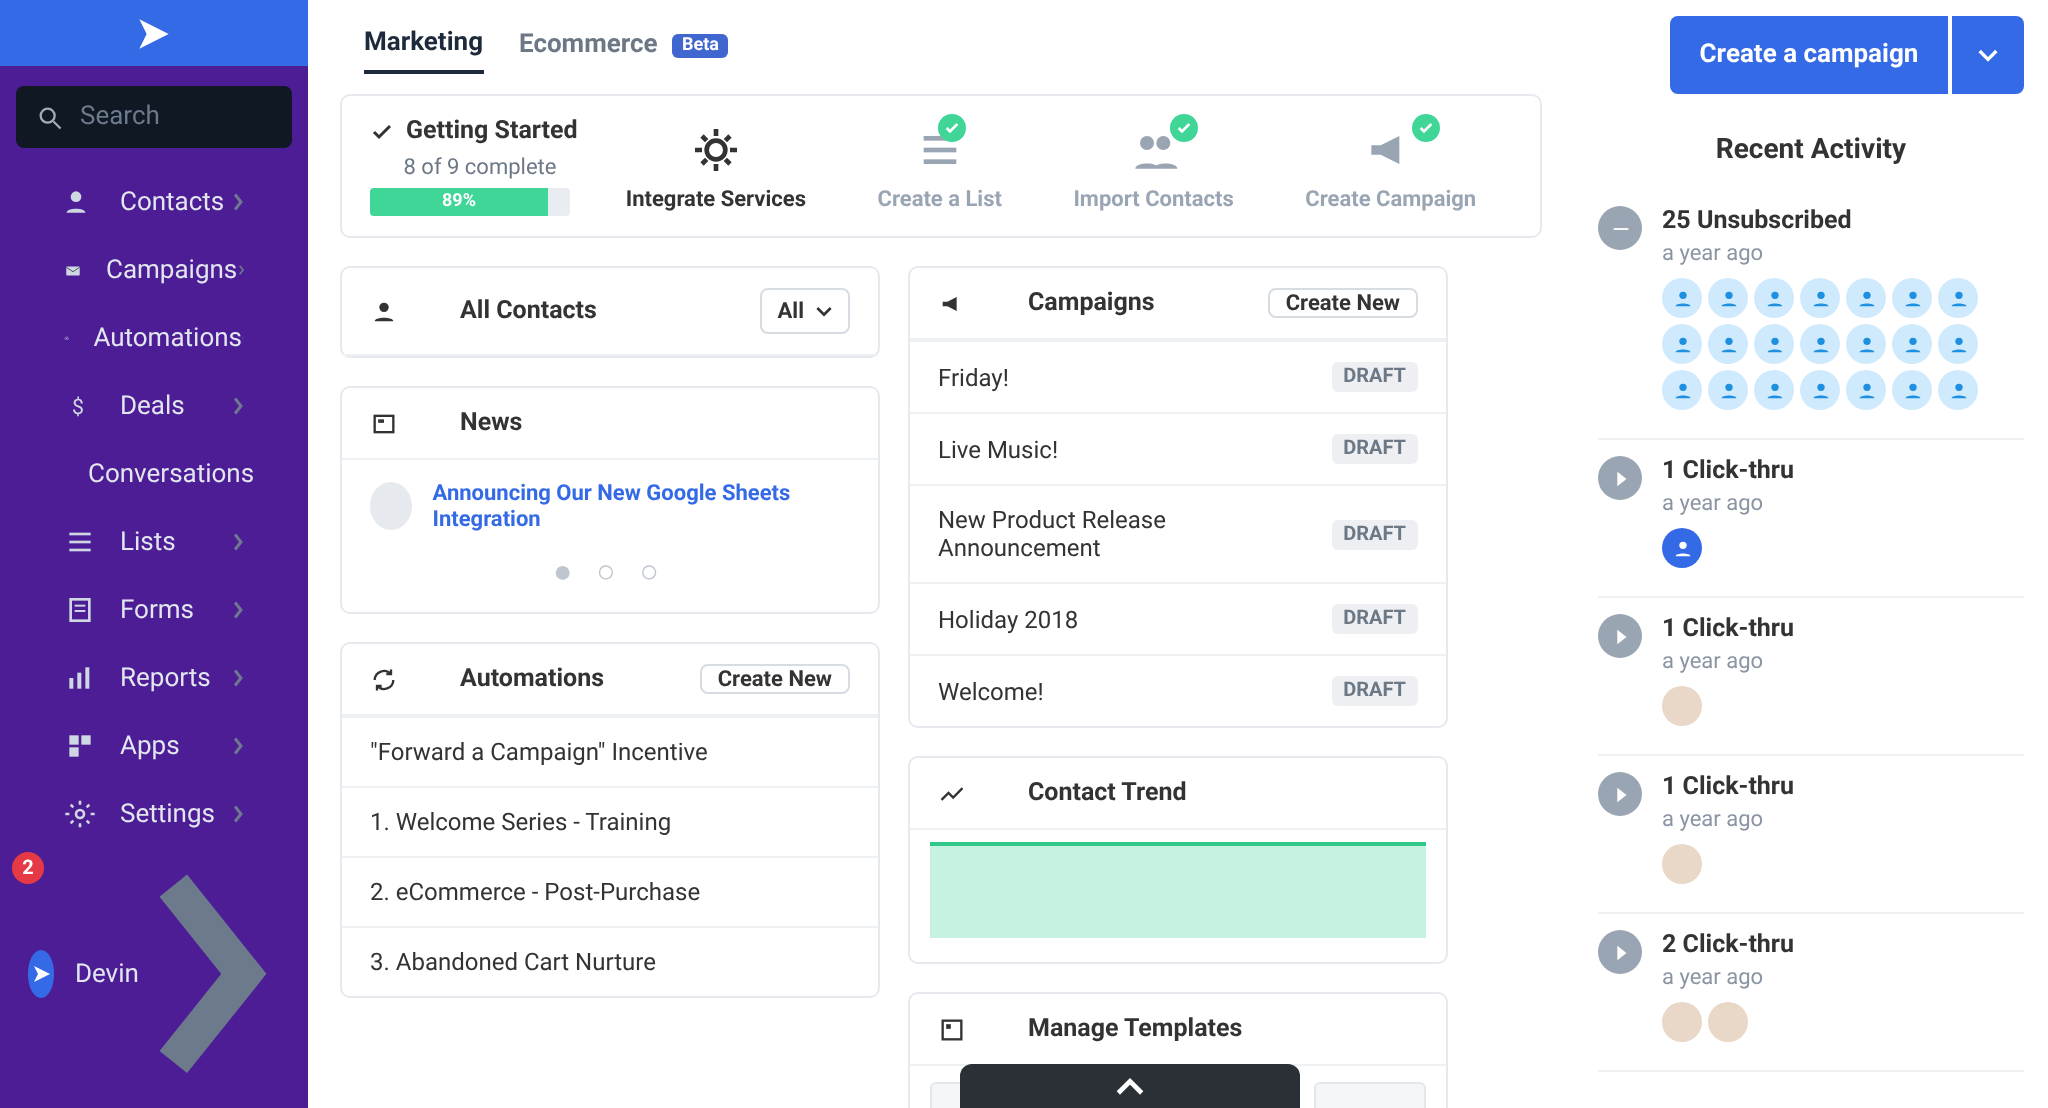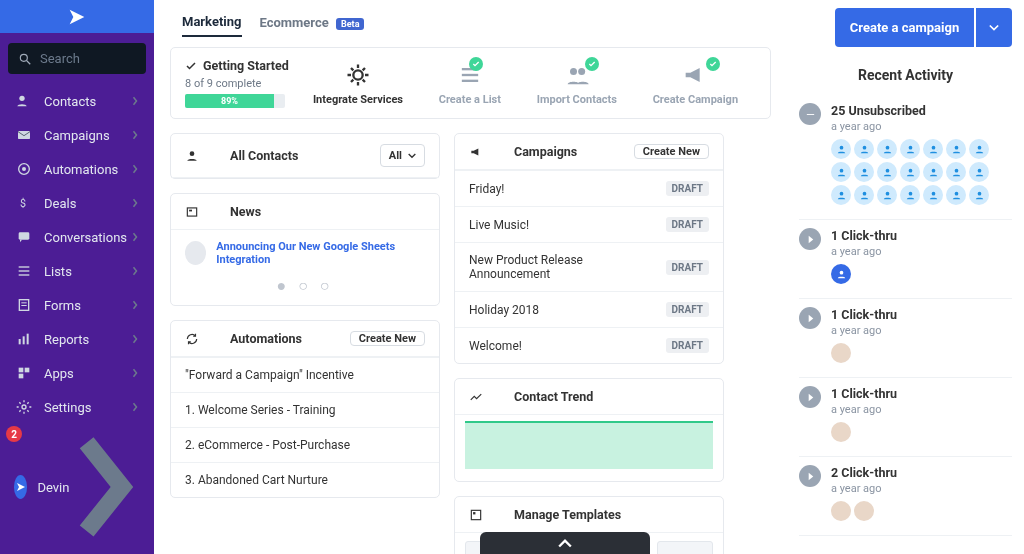--- a/index.html
+++ b/index.html
@@ -4,21 +4,21 @@
 <style>
 * { box-sizing: border-box; margin: 0; padding: 0; }
 body { font-family: -apple-system, BlinkMacSystemFont, "Segoe UI", Roboto, Arial, sans-serif; font-size: 13px; color: #333; background: #fff; width: 1024px; height: 554px; overflow: hidden; display: flex; }
 .sidebar { width: 154px; background: #4c1d95; color: #c9d2df; display: flex; flex-direction: column; height: 554px; }
 .brand { height: 48px; background: #356ae6; display: flex; align-items: center; justify-content: center; }
 .brand svg { width: 22px; height: 22px; fill: #fff; }
 .search-wrap { padding: 10px 8px; }
 .search { background: #0f1823; border-radius: 4px; display: flex; align-items: center; padding: 8px 10px; color: #6c7a8c; font-size: 13px; }
 .search svg { width: 14px; height: 14px; margin-right: 8px; fill: #a0abb9; }
 .nav { flex: 1; }
-.nav-item { display: flex; align-items: center; padding: 9px 16px; color: #e2e7ef; cursor: pointer; font-size: 13px; }
+.nav-item { display: flex; align-items: center; padding: 9px 32px; color: #e2e7ef; cursor: pointer; font-size: 13px; }
 .nav-item .ic { width: 16px; height: 16px; margin-right: 12px; fill: #cfd7e2; display: flex; align-items:center; justify-content:center;}
 .nav-item .chev { margin-left: auto; width: 6px; height: 10px; fill: #6c7a8c; }
 .nav-bottom { padding-bottom: 4px; }
 .user-row { display: flex; align-items: center; padding: 10px 14px; color: #e2e7ef; position: relative; }
 .user-badge { position:absolute; left:6px; top:2px; background:#e63946; color:#fff; font-size:10px; width:16px; height:16px; border-radius:50%; display:flex; align-items:center; justify-content:center; font-weight:700;}
 .user-av { width: 24px; height:24px; border-radius:50%; background:#356ae6; display:flex; align-items:center; justify-content:center; margin-right:10px;}
 .user-av svg{width:12px;height:12px;fill:#fff;}
 .main { flex: 1; padding: 8px 16px; background: #fff; overflow: hidden; }
 .tabs { display: flex; align-items: center; gap: 18px; padding: 6px 0 10px 12px; }
 .tab { font-size: 13px; font-weight: 700; color: #6d7886; padding-bottom: 6px; cursor: pointer; }
@@ -30,21 +30,21 @@
 .card { border: 1px solid #e6e9ee; border-radius: 5px; margin-bottom: 14px; background:#fff;}
 .card-head { padding: 10px 14px; display: flex; align-items: center; border-bottom: 1px solid #eef1f4; font-weight:700; font-size:12.5px;gap:23px;}
 .card-head .ic { width:14px; height:14px; margin-right:8px; fill:#333; display:flex;}
 .btn-sm { border:1px solid #d7dce2; border-radius:4px; padding:0 8px; font-size:11px; font-weight:700; margin-left:auto; cursor:pointer; background:#fff;}
 .big-num { font-size: 36px; font-weight: 700; padding: 4px 16px 14px; }
 .list-row { padding: 10px 14px; border-top:1px solid #eef1f4; font-size:12px; display:flex; align-items:center;}
 .draft { background:#edeff2; color:#6d7886; font-size:10px; font-weight:700; padding:2px 6px; border-radius:3px; margin-left:auto;}
 .gs-card { border:1px solid #e6e9ee; border-radius:5px; display:flex; padding:10px 14px; margin-bottom:14px; align-items:center;}
 .gs-left { width:110px; }
 .gs-title { font-weight:700; font-size:12.5px; display:flex; align-items:center; gap:6px;}
-.gs-sub { font-size:11px; color:#6d7886; margin:4px 0;}
+.gs-sub { font-size:11px; color:#6d7886; margin:4px 0;text-align:center;}
 .gs-prog { height:14px; background:#e9edf1; border-radius:2px; overflow:hidden; width:100px; }
 .gs-prog-fill { height:100%; background:#3fd698; color:#fff; font-size:9px; display:flex; align-items:center; justify-content:center; font-weight:700;text-align:center;}
 .gs-steps { display:flex; flex:1; justify-content:space-around; }
 .gs-step { text-align:center; position:relative;}
 .gs-step .ic { width:28px; height:28px; margin:0 auto 4px; fill:#9aa5b3; display:flex; align-items:center; justify-content:center;}
 .gs-step.active .ic { fill:#333; }
 .gs-step-lbl { font-size:11px; font-weight:700; color:#9aa5b3;}
 .gs-step.active .gs-step-lbl { color:#333; }
 .gs-check { position:absolute; top:-4px; right:18px; width:14px; height:14px; border-radius:50%; background:#3fd698; display:flex; align-items:center; justify-content:center;}
 .gs-check svg{width:8px;height:8px;fill:#fff;}

